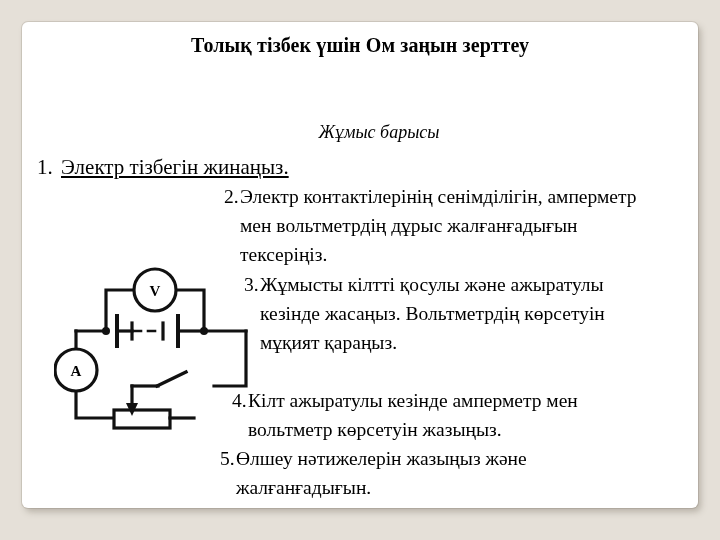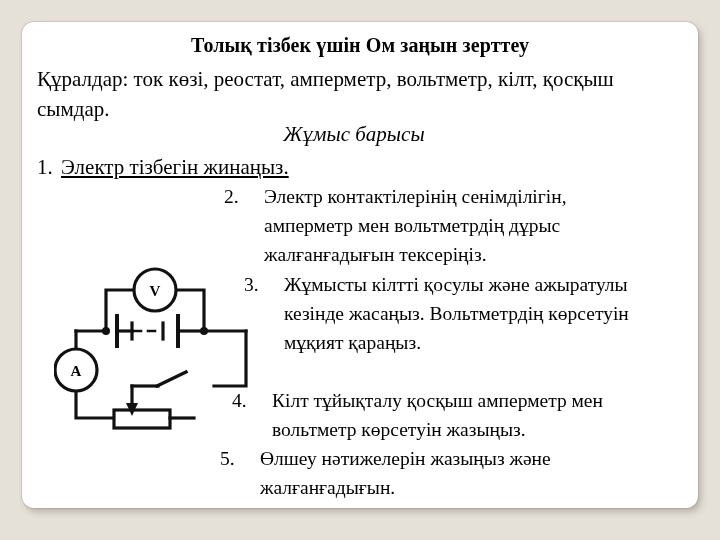--- a/index.html
+++ b/index.html
@@ -15,21 +15,21 @@
     position: relative;
   }
 
   #slide-card {
     position: absolute;
     left: 22px;
     top: 22px;
     width: 676px;
     height: 486px;
     background: #ffffff;
-    border-radius: 12px;
+    border-radius: 6px;
     box-shadow: 3px 4px 6px rgba(120, 112, 100, 0.40),
                 0 0 0 1px rgba(190, 183, 172, 0.55);
     overflow: hidden;
   }
 
   .content {
     position: absolute;
     left: 0;
     top: 0;
     width: 676px;
@@ -59,22 +59,23 @@
     color: #000;
   }
 
   .subtitle {
     position: absolute;
     left: 0;
     top: 100px;
     width: 664px;
     text-align: center;
     font-style: italic;
-    font-size: 21px;
-    color: #000;
+    font-size: 18px;
+    color: #000;
+    padding-left: 25px;
   }
 
   .step1 {
     position: absolute;
     left: 15px;
     top: 133px;
     font-size: 21px;
     color: #000;
     text-decoration: underline;
   }
@@ -89,21 +90,21 @@
     line-height: 29px;
     color: #000;
   }
   .step .num {
     position: absolute;
     left: 0;
     top: 0;
   }
   .step .body {
     display: block;
-    margin-left: 40px;
+    margin-left: 16px;
   }
 
   .step2 { left: 202px; top: 160px; width: 430px; }
   .step3 { left: 222px; top: 248px; width: 420px; }
   .step4 { left: 210px; top: 364px; width: 430px; }
   .step5 { left: 198px; top: 422px; width: 440px; }
 
   
   #circuit {
     position: absolute;
@@ -121,41 +122,40 @@
   }
 </style>
 </head>
 <body>
 
 <div id="slide-card">
   <div class="content">
 
     <div class="title">Толық тізбек үшін Ом заңын зерттеу</div>
 
-    <div class="materials">Құралдар: ток көзі, реостат, амперметр, вольтметр, кілт, қосқыш сымдар.</div>
 
     <div class="subtitle">Жұмыс барысы</div>
 
     <div class="step1">
       <span class="num">1.</span><span>Электр тізбегін жинаңыз.</span>
     </div>
 
     <div class="step step2">
       <span class="num">2.</span>
       <span class="body">Электр контактілерінің сенімділігін, амперметр мен вольтметрдің дұрыс жалғанғадығын тексеріңіз.</span>
     </div>
 
     <div class="step step3">
       <span class="num">3.</span>
       <span class="body">Жұмысты кілтті қосулы және ажыратулы кезінде жасаңыз. Вольтметрдің көрсетуін мұқият қараңыз.</span>
     </div>
 
     <div class="step step4">
       <span class="num">4.</span>
-      <span class="body">Кілт тұйықталу қосқыш амперметр мен вольтметр көрсетуін жазыңыз.</span>
+      <span class="body">Кілт ажыратулы кезінде амперметр мен вольтметр көрсетуін жазыңыз.</span>
     </div>
 
     <div class="step step5">
       <span class="num">5.</span>
       <span class="body">Өлшеу нәтижелерін жазыңыз және жалғанғадығын.</span>
     </div>
 
     <div id="circuit">
       <svg width="215" height="190" viewBox="0 0 215 190">
         <g fill="none" stroke="#111111" stroke-width="3.2" stroke-linecap="square">

